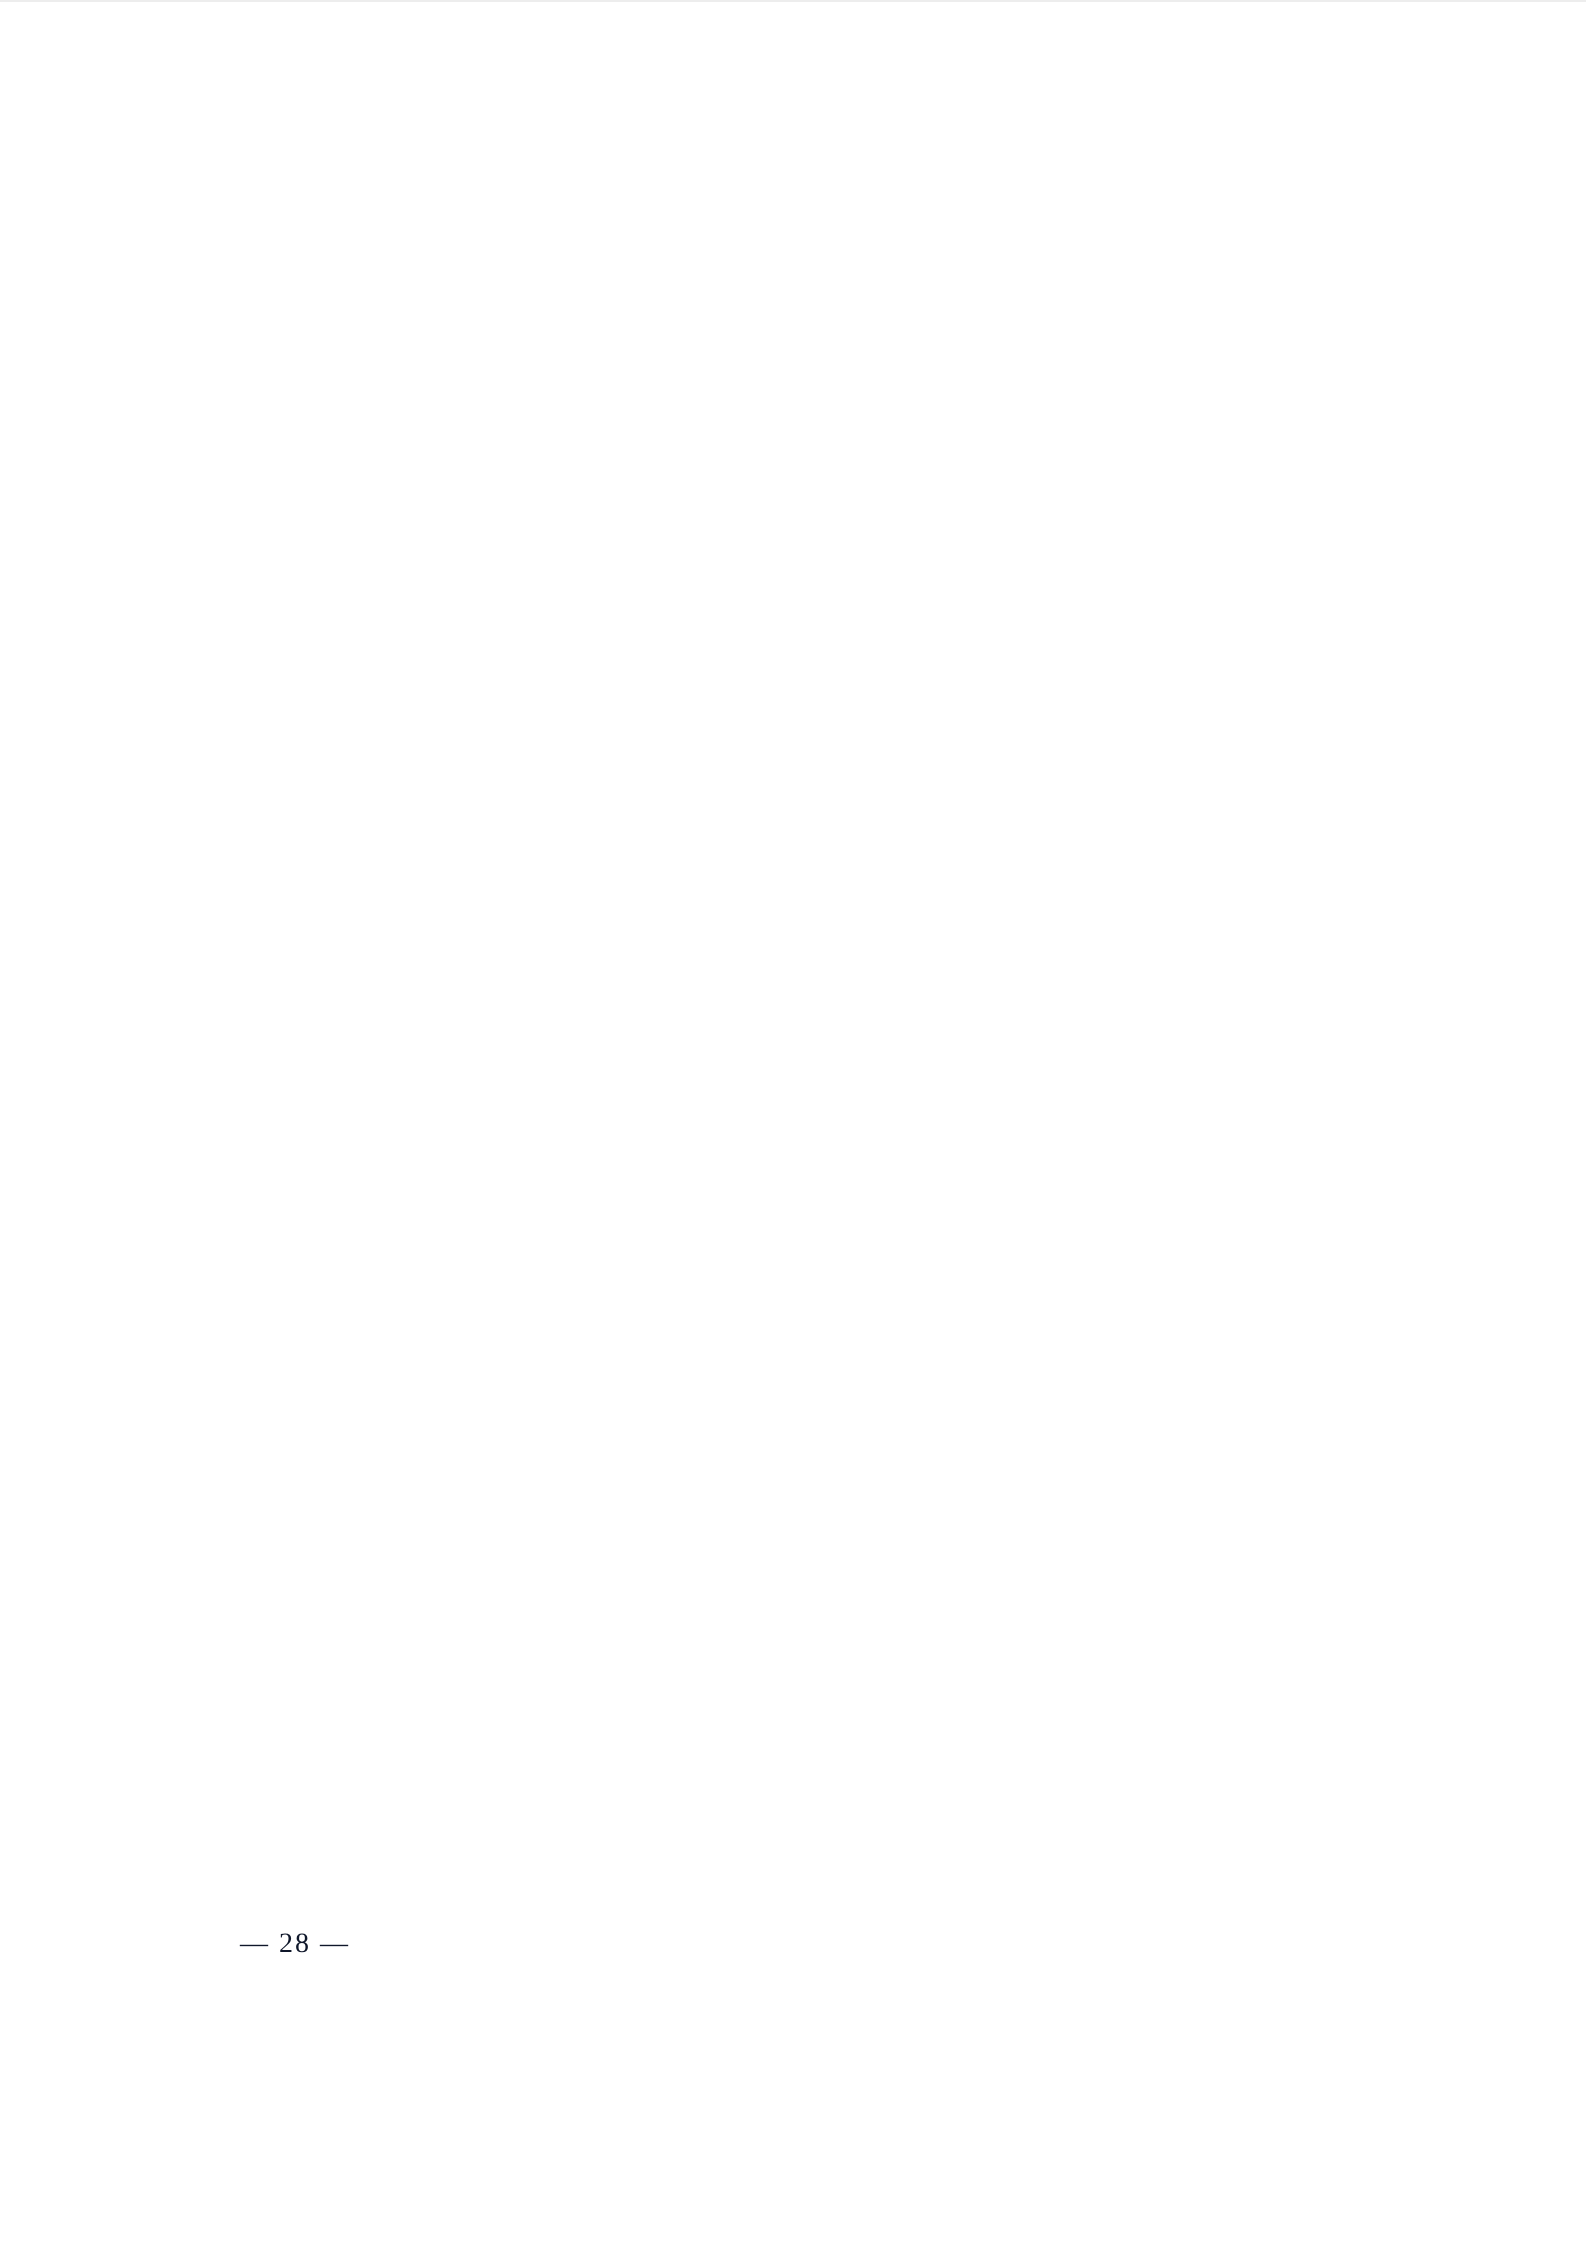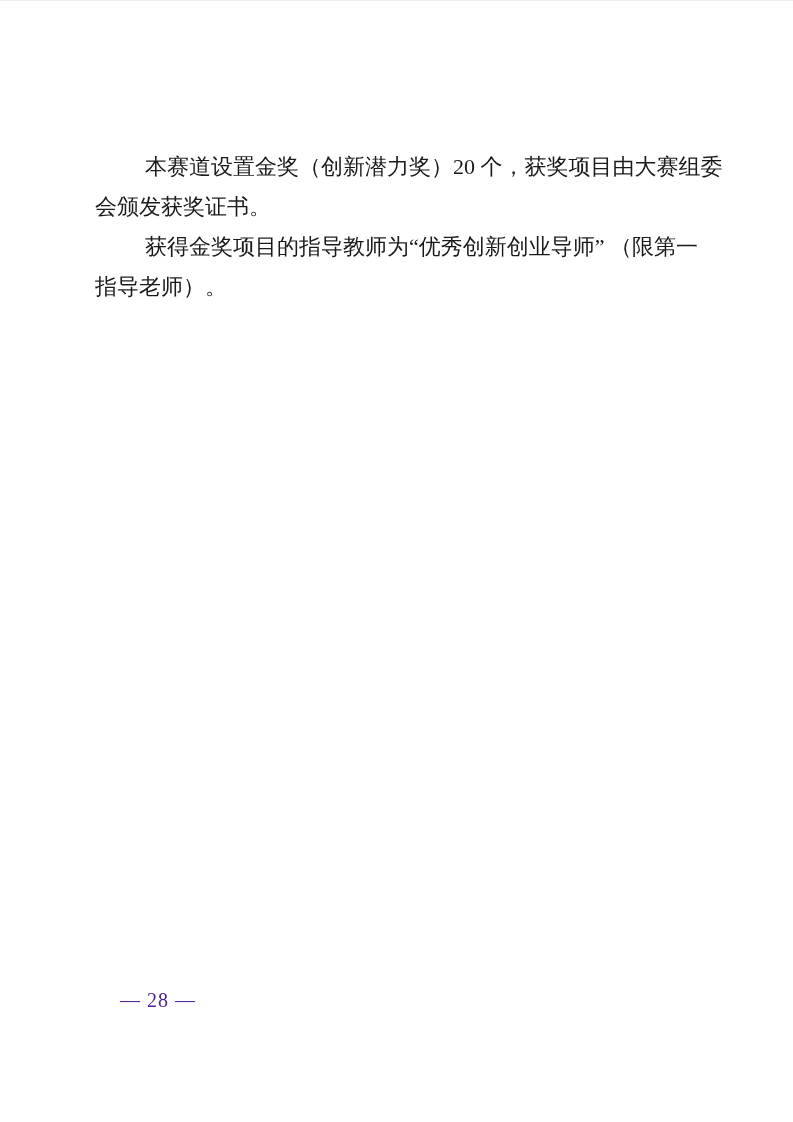--- a/index.html
+++ b/index.html
@@ -29,31 +29,25 @@
   }
   .line {
     white-space: nowrap;
   }
   .line.indent {
     text-indent: 50px;
   }
   .page-number {
     position: absolute;
     left: 120px;
-    top: 988px;
-    font-size: 20px;
-    color: #4c1d95;
+    top: 964px;
+    font-size: 14px;
+    color: #0f172a;
     letter-spacing: 1px;
     white-space: nowrap;
   }
 </style>
 </head>
 <body>
 
 <div class="page">
-  <div class="body-text">
-    <div class="line indent">本赛道设置金奖（创新潜力奖）20 个，获奖项目由大赛组委</div>
-    <div class="line">会颁发获奖证书。</div>
-    <div class="line indent">获得金奖项目的指导教师为“优秀创新创业导师” （限第一</div>
-    <div class="line">指导老师）。</div>
-  </div>
   <div class="page-number">— 28 —</div>
 </div>
 
 </body></html>

